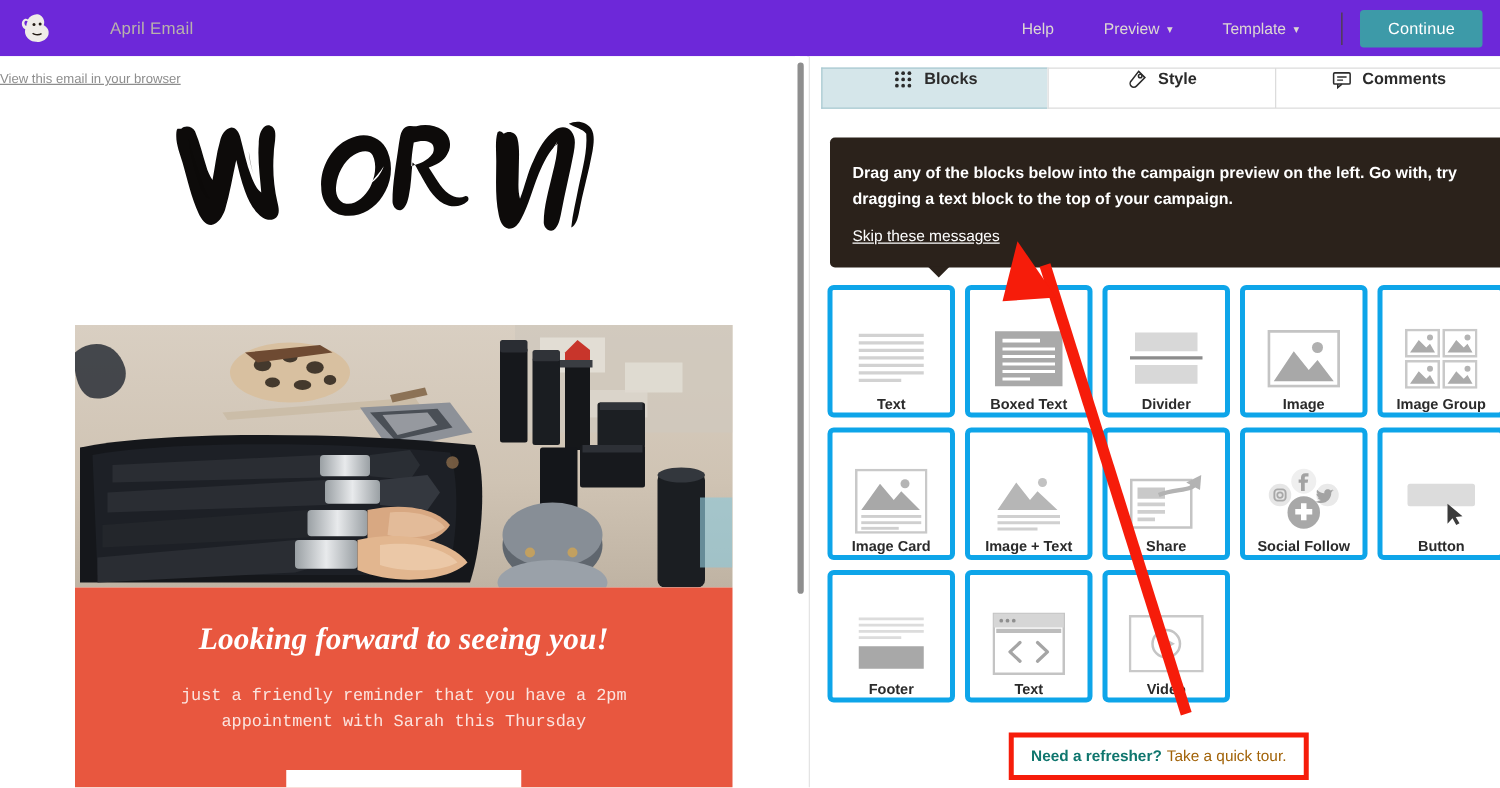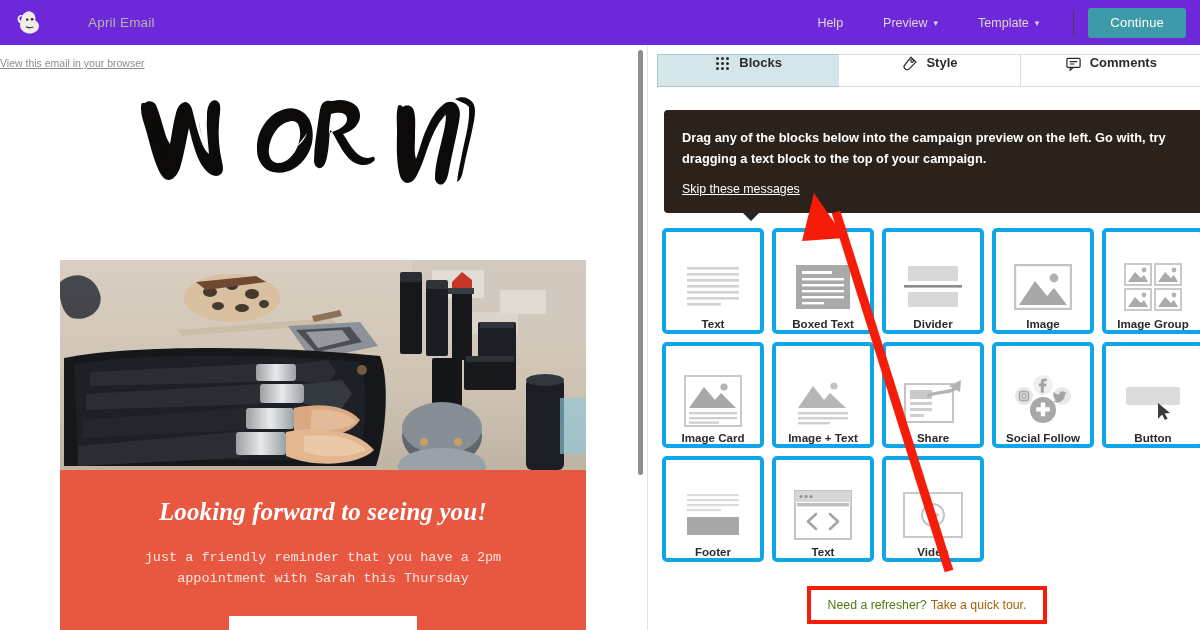--- a/index.html
+++ b/index.html
@@ -130,21 +130,21 @@
   
   .refresher-outline{
     position:absolute;left:159px;top:541px;width:240px;height:38px;
     border:4px solid #f61c0a;box-sizing:border-box;
   }
   .refresher{
     position:absolute;left:159px;top:541px;width:240px;height:38px;
     display:flex;align-items:center;justify-content:center;
     font-size:12.3px;box-sizing:border-box;
   }
-  .refresher .q{color:#4d7c0f;font-weight:normal;}
+  .refresher .q{color:#0f766e;font-weight:bold;}
   .refresher .lnk{color:#a16207;margin-left:4px;cursor:pointer;}
 
   
   .arrow-overlay{position:absolute;left:0;top:0;width:1200px;height:630px;pointer-events:none;}
 </style>
 </head>
 <body>
 
 <div id="app">
 

